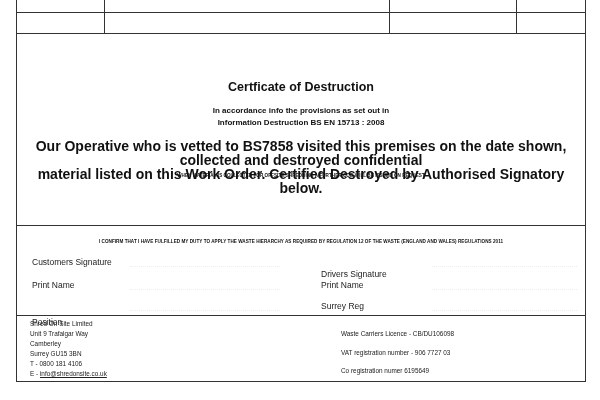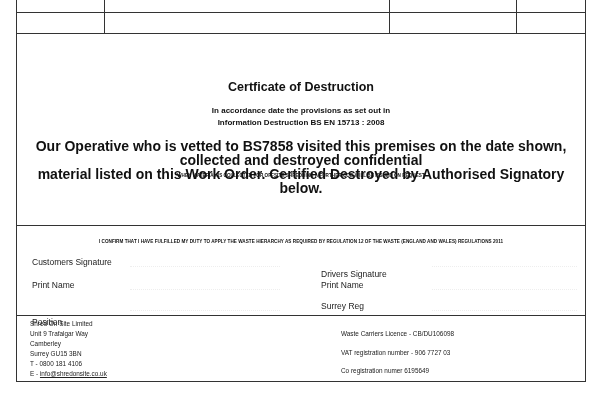--- a/index.html
+++ b/index.html
@@ -29,21 +29,21 @@
 <div class="vline" style="left:104px; top:0; height:34px;"></div>
 <div class="vline" style="left:389px; top:0; height:34px;"></div>
 <div class="vline" style="left:516px; top:0; height:34px;"></div>
 
 <div class="cell" style="left:18px; top:13px; width:85px; height:20px;"></div>
 <div class="cell" style="left:106px; top:13px; width:282px; height:20px;"></div>
 <div class="cell" style="left:391px; top:13px; width:124px; height:20px;"></div>
 <div class="cell" style="left:518px; top:13px; width:67px; height:20px;"></div>
 
 <div class="center title">Certficate of Destruction</div>
-<div class="center sub" style="top:105px;">In accordance date the provisions as set out in</div>
+<div class="center sub" style="top:105px;">In accordance info the provisions as set out in</div>
 <div class="center sub" style="top:117px;">Information Destruction BS EN 15713 : 2008</div>
 <div class="center body-bold" style="top:139px;">Our Operative who is vetted to BS7858 visited this premises on the date shown, collected and destroyed confidential</div>
 <div class="center body-bold" style="top:152px;margin-top:15px;">material listed on this Work Order. Certified Destroyed by Authorised Signatory below.</div>
 <div class="center tiny" style="top:173px;">WHEN MATERIAL IS COLLECTED FOR OFFSITE SHREDDING A FURTHER COD WILL BE ISSUED ON REQUEST</div>
 
 <div class="hline" style="top:225px;"></div>
 
 <div class="center tiny" style="top:239px;">I CONFIRM THAT I HAVE FULFILLED MY DUTY TO APPLY THE WASTE HIERARCHY AS REQUIRED BY REGULATION 12 OF THE WASTE (ENGLAND AND WALES) REGULATIONS 2011</div>
 
 <div class="sig-label" style="left:32px; top:257px;">Customers Signature</div>

